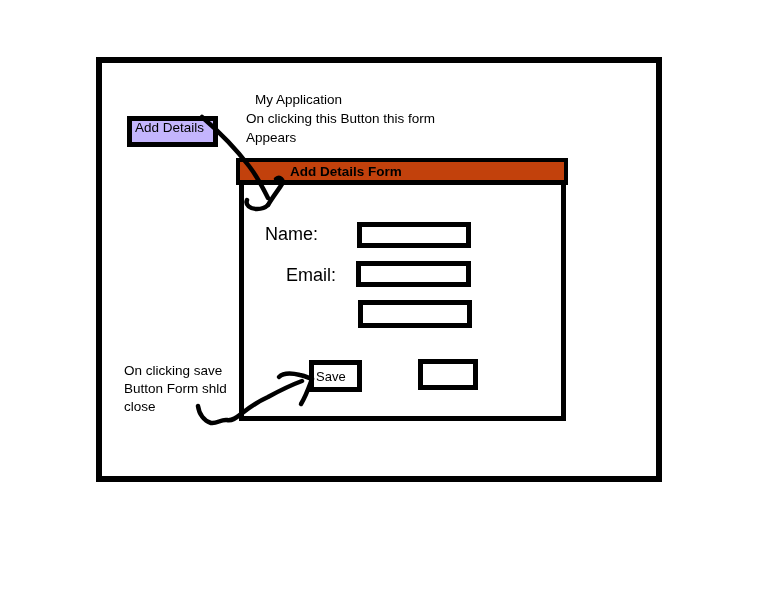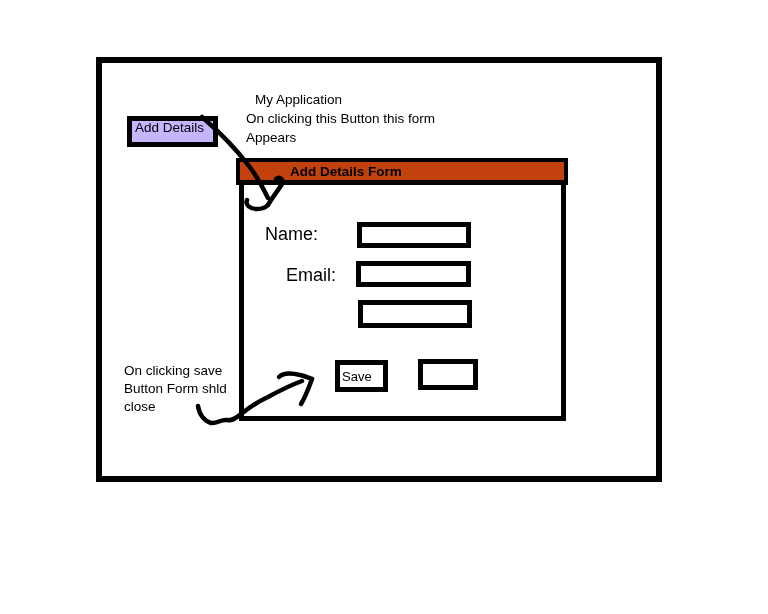--- a/index.html
+++ b/index.html
@@ -37,21 +37,21 @@
     border:5px solid #000;background:#fff;padding:0 3px;margin:0;
     font-family:"Liberation Sans", sans-serif;font-size:13px;outline:none;
   }
   .inp-name{left:357px;top:222px;width:114px;height:26px;}
   .inp-email{left:356px;top:261px;width:115px;height:26px;}
   .inp-third{left:358px;top:300px;width:114px;height:28px;}
 
   .save-btn{
     left:309px;top:360px;width:53px;height:32px;border:5px solid #000;background:#fff;
     display:flex;align-items:center;padding-left:2px;font-size:13px;
-    font-family:"Liberation Sans", sans-serif;color:#000;margin-left:26px;
+    font-family:"Liberation Sans", sans-serif;color:#000;
   }
   .empty-btn{left:418px;top:359px;width:60px;height:31px;border:5px solid #000;background:#fff;}
 
   .annotation-save{left:113px;top:362px;width:150px;line-height:18px;margin-left:11px;}
 
   .arrow-layer{left:0;top:0;width:768px;height:614px;pointer-events:none;}
 </style>
 </head>
 <body>
 

